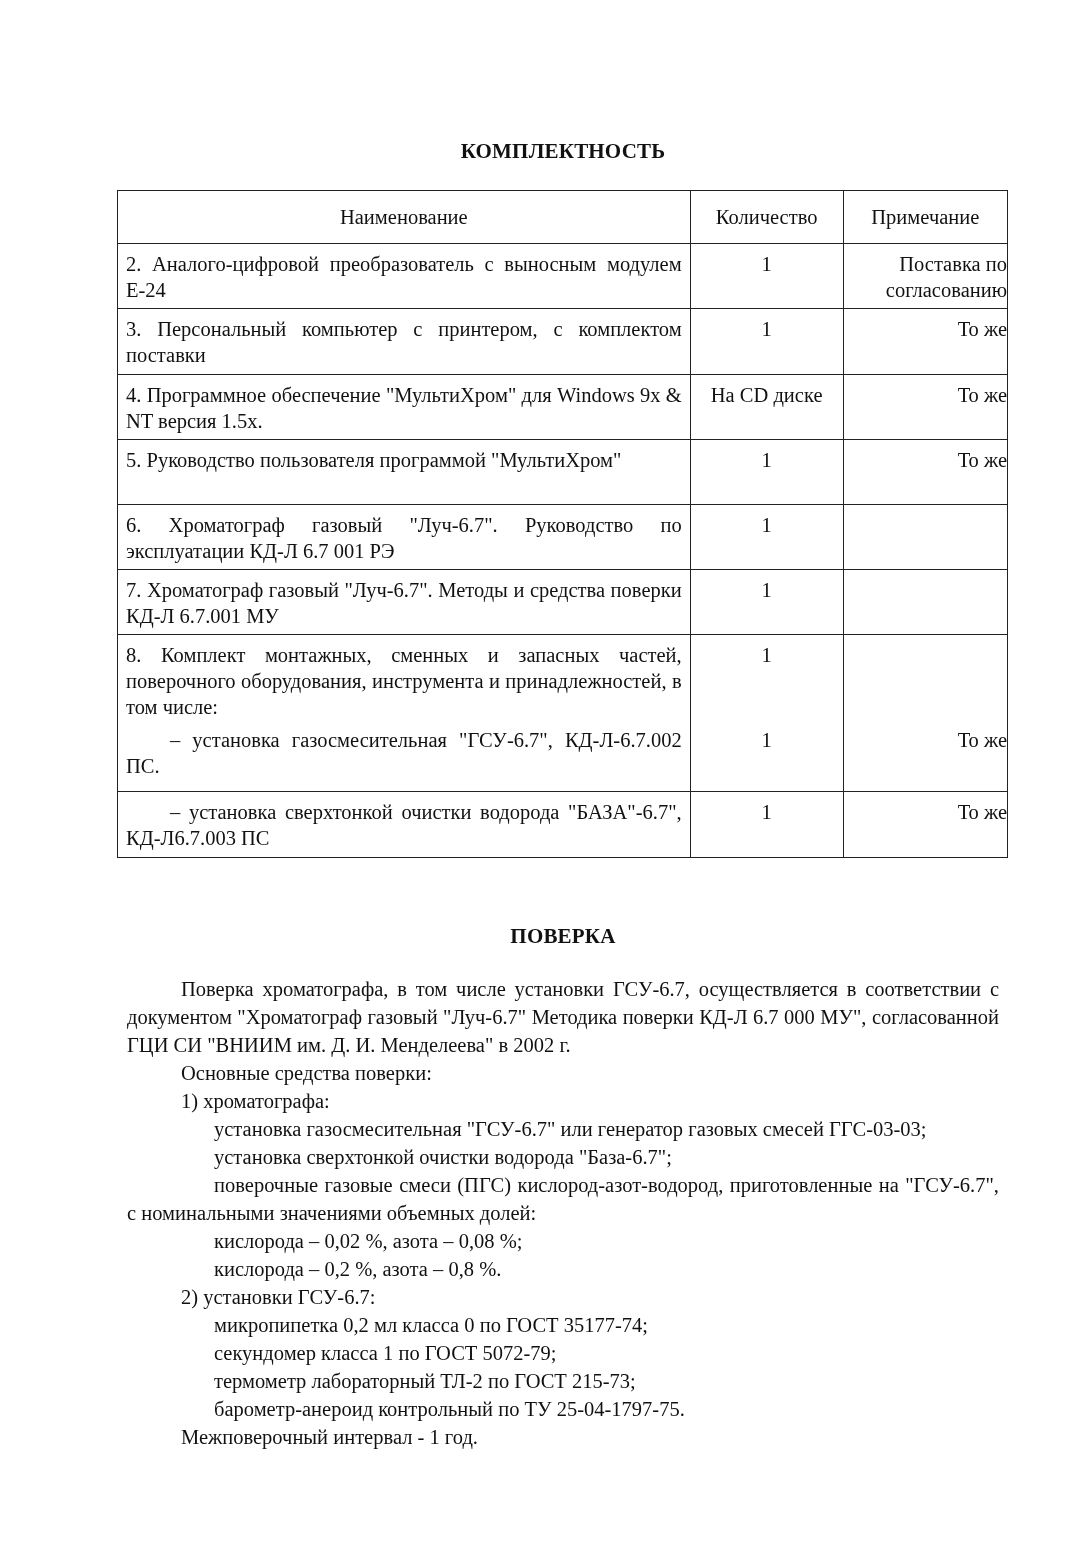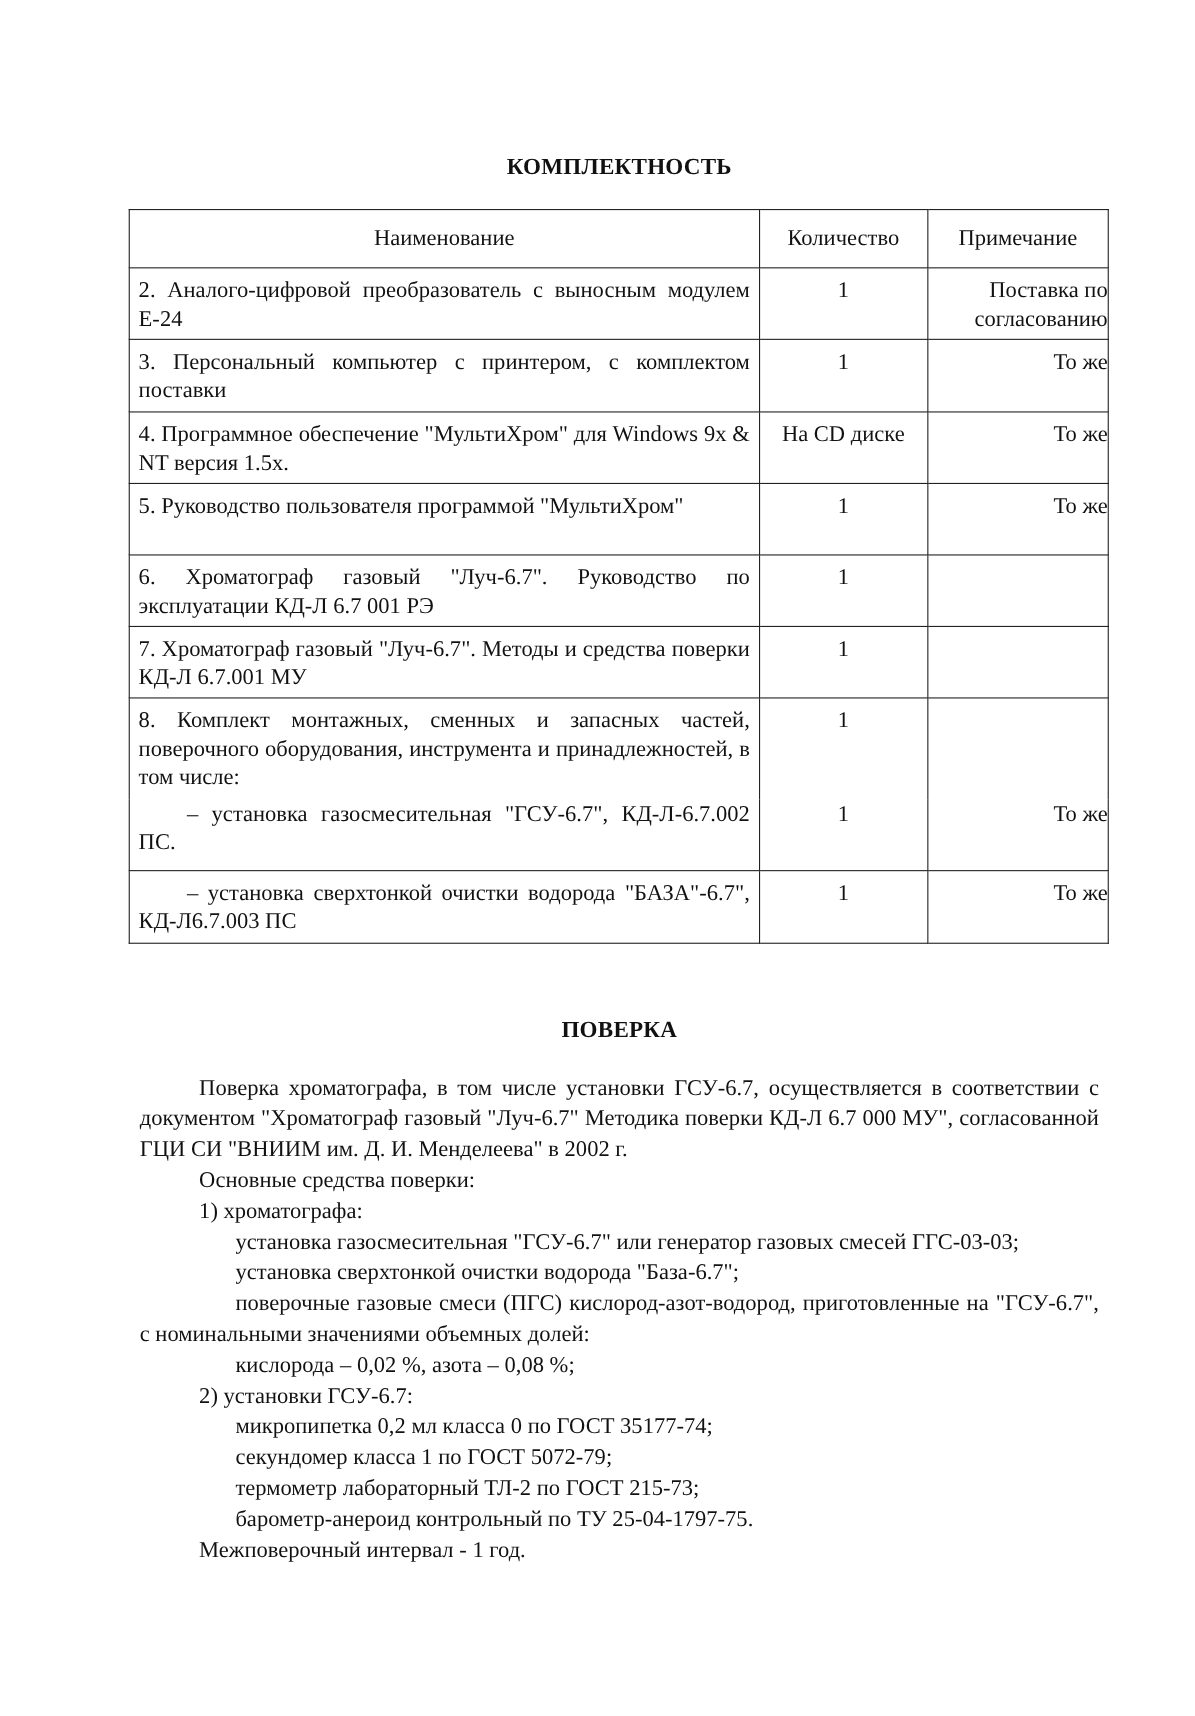--- a/index.html
+++ b/index.html
@@ -110,19 +110,20 @@
 <div class="title" id="t2">ПОВЕРКА</div>
 
 <div class="body-text">
   <p class="p-ind1">Поверка хроматографа, в том числе установки ГСУ-6.7, осуществляется в соответствии с документом "Хроматограф газовый "Луч-6.7" Методика поверки КД-Л 6.7 000 МУ", согласованной ГЦИ СИ "ВНИИМ им. Д. И. Менделеева" в 2002 г.</p>
   <p class="ind1">Основные средства поверки:</p>
   <p class="ind1">1) хроматографа:</p>
   <p class="ind2-hang">установка газосмесительная "ГСУ-6.7" или генератор газовых смесей ГГС-03-03;</p>
   <p class="ind2">установка сверхтонкой очистки водорода "База-6.7";</p>
   <p class="ind2-hang">поверочные газовые смеси (ПГС) кислород-азот-водород, приготовленные на "ГСУ-6.7", с номинальными значениями объемных долей:</p>
   <p class="ind2">кислорода – 0,02 %, азота – 0,08 %;</p>
+  <p class="ind2">кислорода – 0,2 %, азота – 0,8 %.</p>
   <p class="ind1">2) установки ГСУ-6.7:</p>
   <p class="ind2">микропипетка  0,2 мл класса 0 по ГОСТ 35177-74;</p>
   <p class="ind2">секундомер класса 1 по ГОСТ 5072-79;</p>
   <p class="ind2">термометр лабораторный ТЛ-2 по ГОСТ 215-73;</p>
   <p class="ind2">барометр-анероид контрольный по ТУ 25-04-1797-75.</p>
   <p class="ind1">Межповерочный интервал - 1 год.</p>
 </div>
 
 </body></html>

